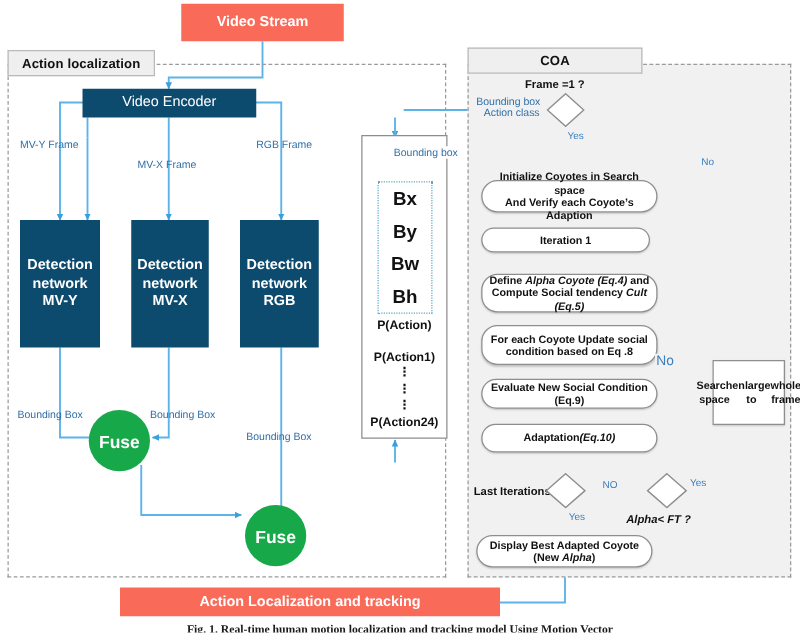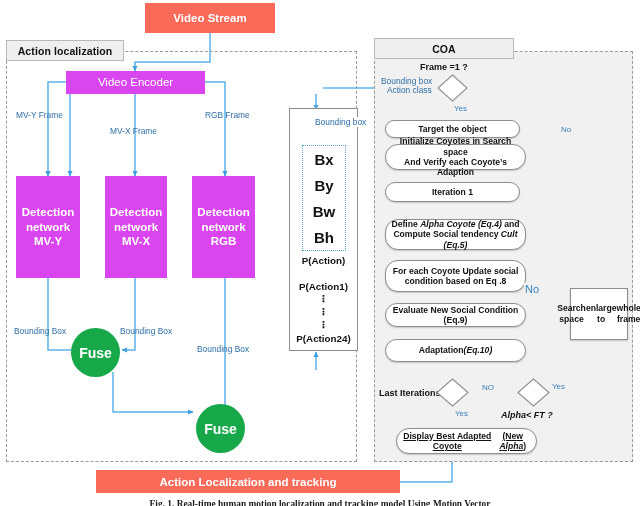--- a/index.html
+++ b/index.html
@@ -14,21 +14,21 @@
   .panel-dashed{border:1.6px dashed #9a9a9a;background:transparent;}
   .panel-coa{border:1.6px dashed #9a9a9a;background:#f1f1f1;}
 
   .panel-tag{position:absolute;background:#efefef;border:1px solid #b9b9b9;
     display:flex;align-items:center;justify-content:center;
     font-weight:bold;font-size:10.5px;color:#111;letter-spacing:.1px;}
 
   
   .box-red{background:#f96a59;display:flex;align-items:center;justify-content:center;
     color:#ffffff;font-weight:bold;font-size:11.5px;text-align:center;}
-  .box-blue{background:#d946ef;display:flex;align-items:center;justify-content:center;
+  .box-blue{background:#0c4a6e;display:flex;align-items:center;justify-content:center;
     color:#ffffff;font-size:11.5px;text-align:center;line-height:1.25;}
   .box-blue.bold{font-weight:bold;}
   .circ-green{background:#17a84a;border-radius:50%;display:flex;align-items:center;
     justify-content:center;color:#fff;font-size:14px;font-weight:bold;}
 
   
   .bb-outer{background:#ffffff;border:1.3px solid #8d8d8d;}
   .bb-inner{position:absolute;border:1.6px dotted #5fa9c9;background:#ffffff;
     display:flex;flex-direction:column;align-items:center;justify-content:space-around;}
   .bb-inner span{font-weight:bold;font-size:15px;color:#111;}
@@ -203,23 +203,20 @@
 
   <div class="lbl-dark" style="left:420px;top:62px;">Frame =1 ?</div>
   <svg class="abs" style="left:437px;top:74px;width:31px;height:28px;" viewBox="0 0 31 28">
     <polygon points="15.5,1 30,14 15.5,27 1,14" fill="#ffffff" stroke="#8e8e8e" stroke-width="1.1"></polygon>
   </svg>
   <div class="lbl" style="left:381px;top:76px;">Bounding box</div>
   <div class="lbl" style="left:387px;top:85px;">Action class</div>
   <div class="lbl-yn on-gray" style="left:453px;top:104px;">Yes</div>
   <div class="lbl-yn on-gray" style="left:560px;top:125px;">No</div>
 
-  <div class="abs proc" style="left:385px;top:120px;width:135px;height:18px;">
-    <span>Target the object</span>
-  </div>
 
   <div class="abs proc" style="left:385px;top:144px;width:141px;height:26px;flex-direction:column;">
     <span>Initialize Coyotes in Search space</span>
     <span>And Verify each Coyote’s Adaption</span>
   </div>
 
   <div class="abs proc" style="left:385px;top:182px;width:135px;height:20px;">
     <span>Iteration 1</span>
   </div>
 
@@ -259,21 +256,21 @@
   <div class="lbl-dark it" style="left:501px;top:410px;">Alpha&lt; FT ?</div>
   <div class="lbl-yn on-gray" style="left:551px;top:382px;">Yes</div>
   <div class="lbl-no-big" style="left:524px;top:283px;">No</div>
 
   <div class="abs rectbox" style="left:570px;top:288px;width:58px;height:52px;flex-direction:row;">
     <span>Search space</span>
     <span>enlarge to</span>
     <span>whole frame</span>
   </div>
 
-  <div class="abs proc" style="left:396px;top:428px;width:141px;height:26px;flex-direction:row;text-decoration:underline;">
+  <div class="abs proc" style="left:381px;top:428px;width:141px;height:26px;flex-direction:column;">
     <span>Display Best Adapted Coyote</span>
     <div>
       <span>(New </span><i>Alpha</i><span>)</span>
     </div>
   </div>
 
   <div class="abs box-red" style="left:96px;top:470px;width:304px;height:23px;">
     <span>Action Localization and tracking</span>
   </div>
 

